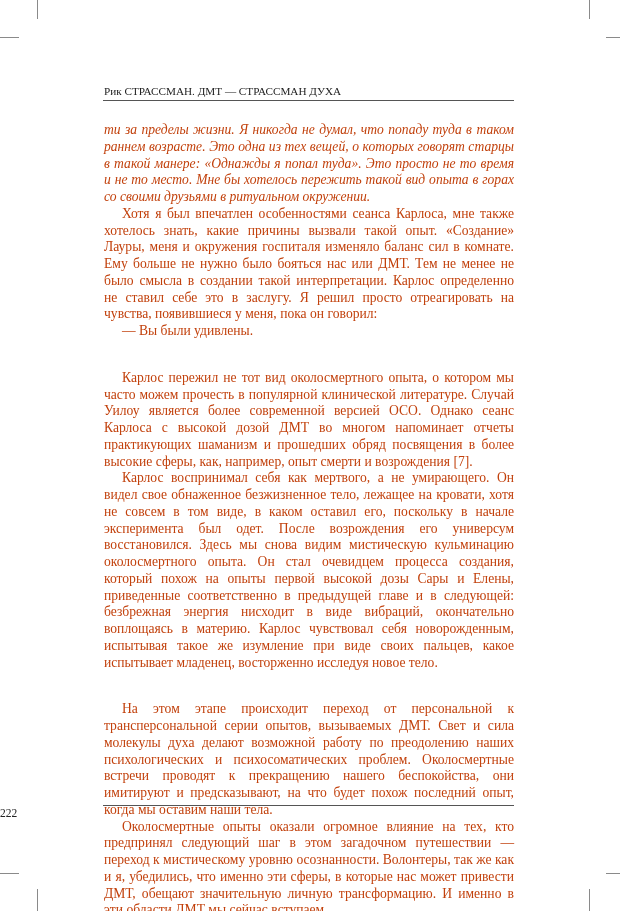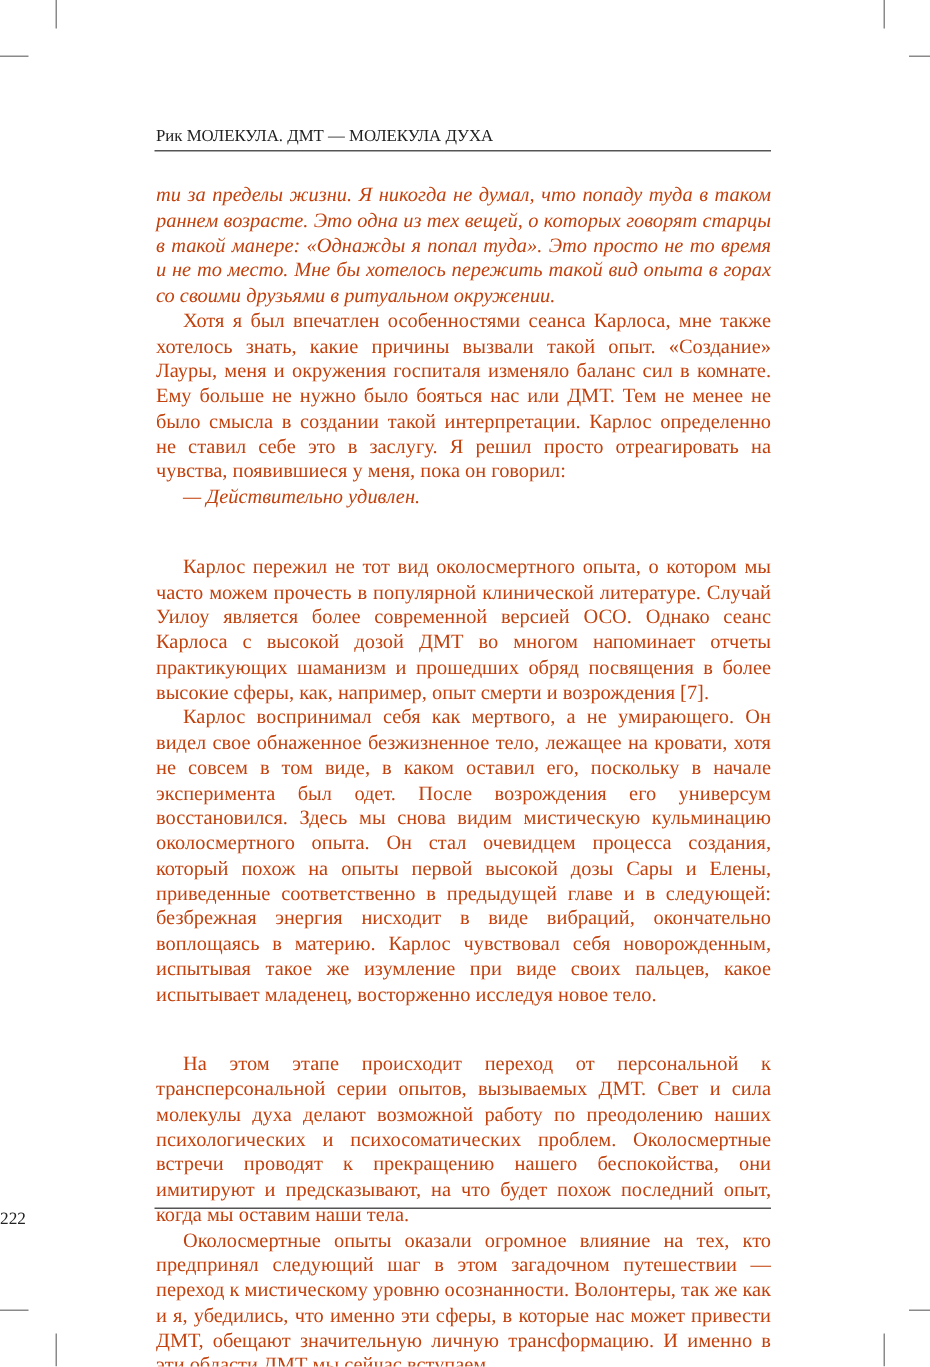--- a/index.html
+++ b/index.html
@@ -33,27 +33,27 @@
 
 <div class="mark" style="left:37px;top:0;width:1px;height:19px;"></div>
 <div class="mark" style="left:0;top:37px;width:19px;height:1px;"></div>
 <div class="mark" style="left:589px;top:0;width:1px;height:19px;"></div>
 <div class="mark" style="left:606px;top:37px;width:14px;height:1px;"></div>
 <div class="mark" style="left:0;top:873px;width:19px;height:1px;"></div>
 <div class="mark" style="left:37px;top:889px;width:1px;height:22px;"></div>
 <div class="mark" style="left:606px;top:873px;width:14px;height:1px;"></div>
 <div class="mark" style="left:589px;top:889px;width:1px;height:22px;"></div>
 
-<div class="running-head">Рик МОЛЕКУЛА. ДМТ — МОЛЕКУЛА ДУХА</div>
+<div class="running-head">Рик СТРАССМАН. ДМТ — СТРАССМАН ДУХА</div>
 <div class="head-rule"></div>
 
 <div class="body-text">
   <p class="noindent italic">ти за пределы жизни. Я никогда не думал, что попаду туда в таком раннем возрасте. Это одна из тех вещей, о которых говорят старцы в такой манере: «Однажды я попал туда». Это просто не то время и не то место. Мне бы хотелось пережить такой вид опыта в горах со своими друзьями в ритуальном окружении.</p>
   <p>Хотя я был впечатлен особенностями сеанса Карлоса, мне также хотелось знать, какие причины вызвали такой опыт. «Создание» Лауры, меня и окружения госпиталя изменяло баланс сил в комнате. Ему больше не нужно было бояться нас или ДМТ. Тем не менее не было смысла в создании такой интерпретации. Карлос определенно не ставил себе это в заслугу. Я решил просто отреагировать на чувства, появившиеся у меня, пока он говорил:</p>
-  <p class="dialog italic">— Действительно удивлен.</p>
+  <p class="dialog">— Вы были удивлены.</p>
   <p class="gap">Карлос пережил не тот вид околосмертного опыта, о котором мы часто можем прочесть в популярной клинической литературе. Случай Уилоу является более современной версией ОСО. Однако сеанс Карлоса с высокой дозой ДМТ во многом напоминает отчеты практикующих шаманизм и прошедших обряд посвящения в более высокие сферы, как, например, опыт смерти и возрождения [7].</p>
   <p>Карлос воспринимал себя как мертвого, а не умирающего. Он видел свое обнаженное безжизненное тело, лежащее на кровати, хотя не совсем в том виде, в каком оставил его, поскольку в начале эксперимента был одет. После возрождения его универсум восстановился. Здесь мы снова видим мистическую кульминацию околосмертного опыта. Он стал очевидцем процесса создания, который похож на опыты первой высокой дозы Сары и Елены, приведенные соответственно в предыдущей главе и в следующей: безбрежная энергия нисходит в виде вибраций, окончательно воплощаясь в материю. Карлос чувствовал себя новорожденным, испытывая такое же изумление при виде своих пальцев, какое испытывает младенец, восторженно исследуя новое тело.</p>
   <p class="gap">На этом этапе происходит переход от персональной к трансперсональной серии опытов, вызываемых ДМТ. Свет и сила молекулы духа делают возможной работу по преодолению наших психологических и психосоматических проблем. Околосмертные встречи проводят к прекращению нашего беспокойства, они имитируют и предсказывают, на что будет похож последний опыт, когда мы оставим наши тела.</p>
   <p>Околосмертные опыты оказали огромное влияние на тех, кто предпринял следующий шаг в этом загадочном путешествии — переход к мистическому уровню осознанности. Волонтеры, так же как и я, убедились, что именно эти сферы, в которые нас может привести ДМТ, обещают значительную личную трансформацию. И именно в эти области ДМТ мы сейчас вступаем.</p>
 </div>
 
 <div class="foot-rule"></div>
 <div class="page-num">222</div>
 
 </body></html>

